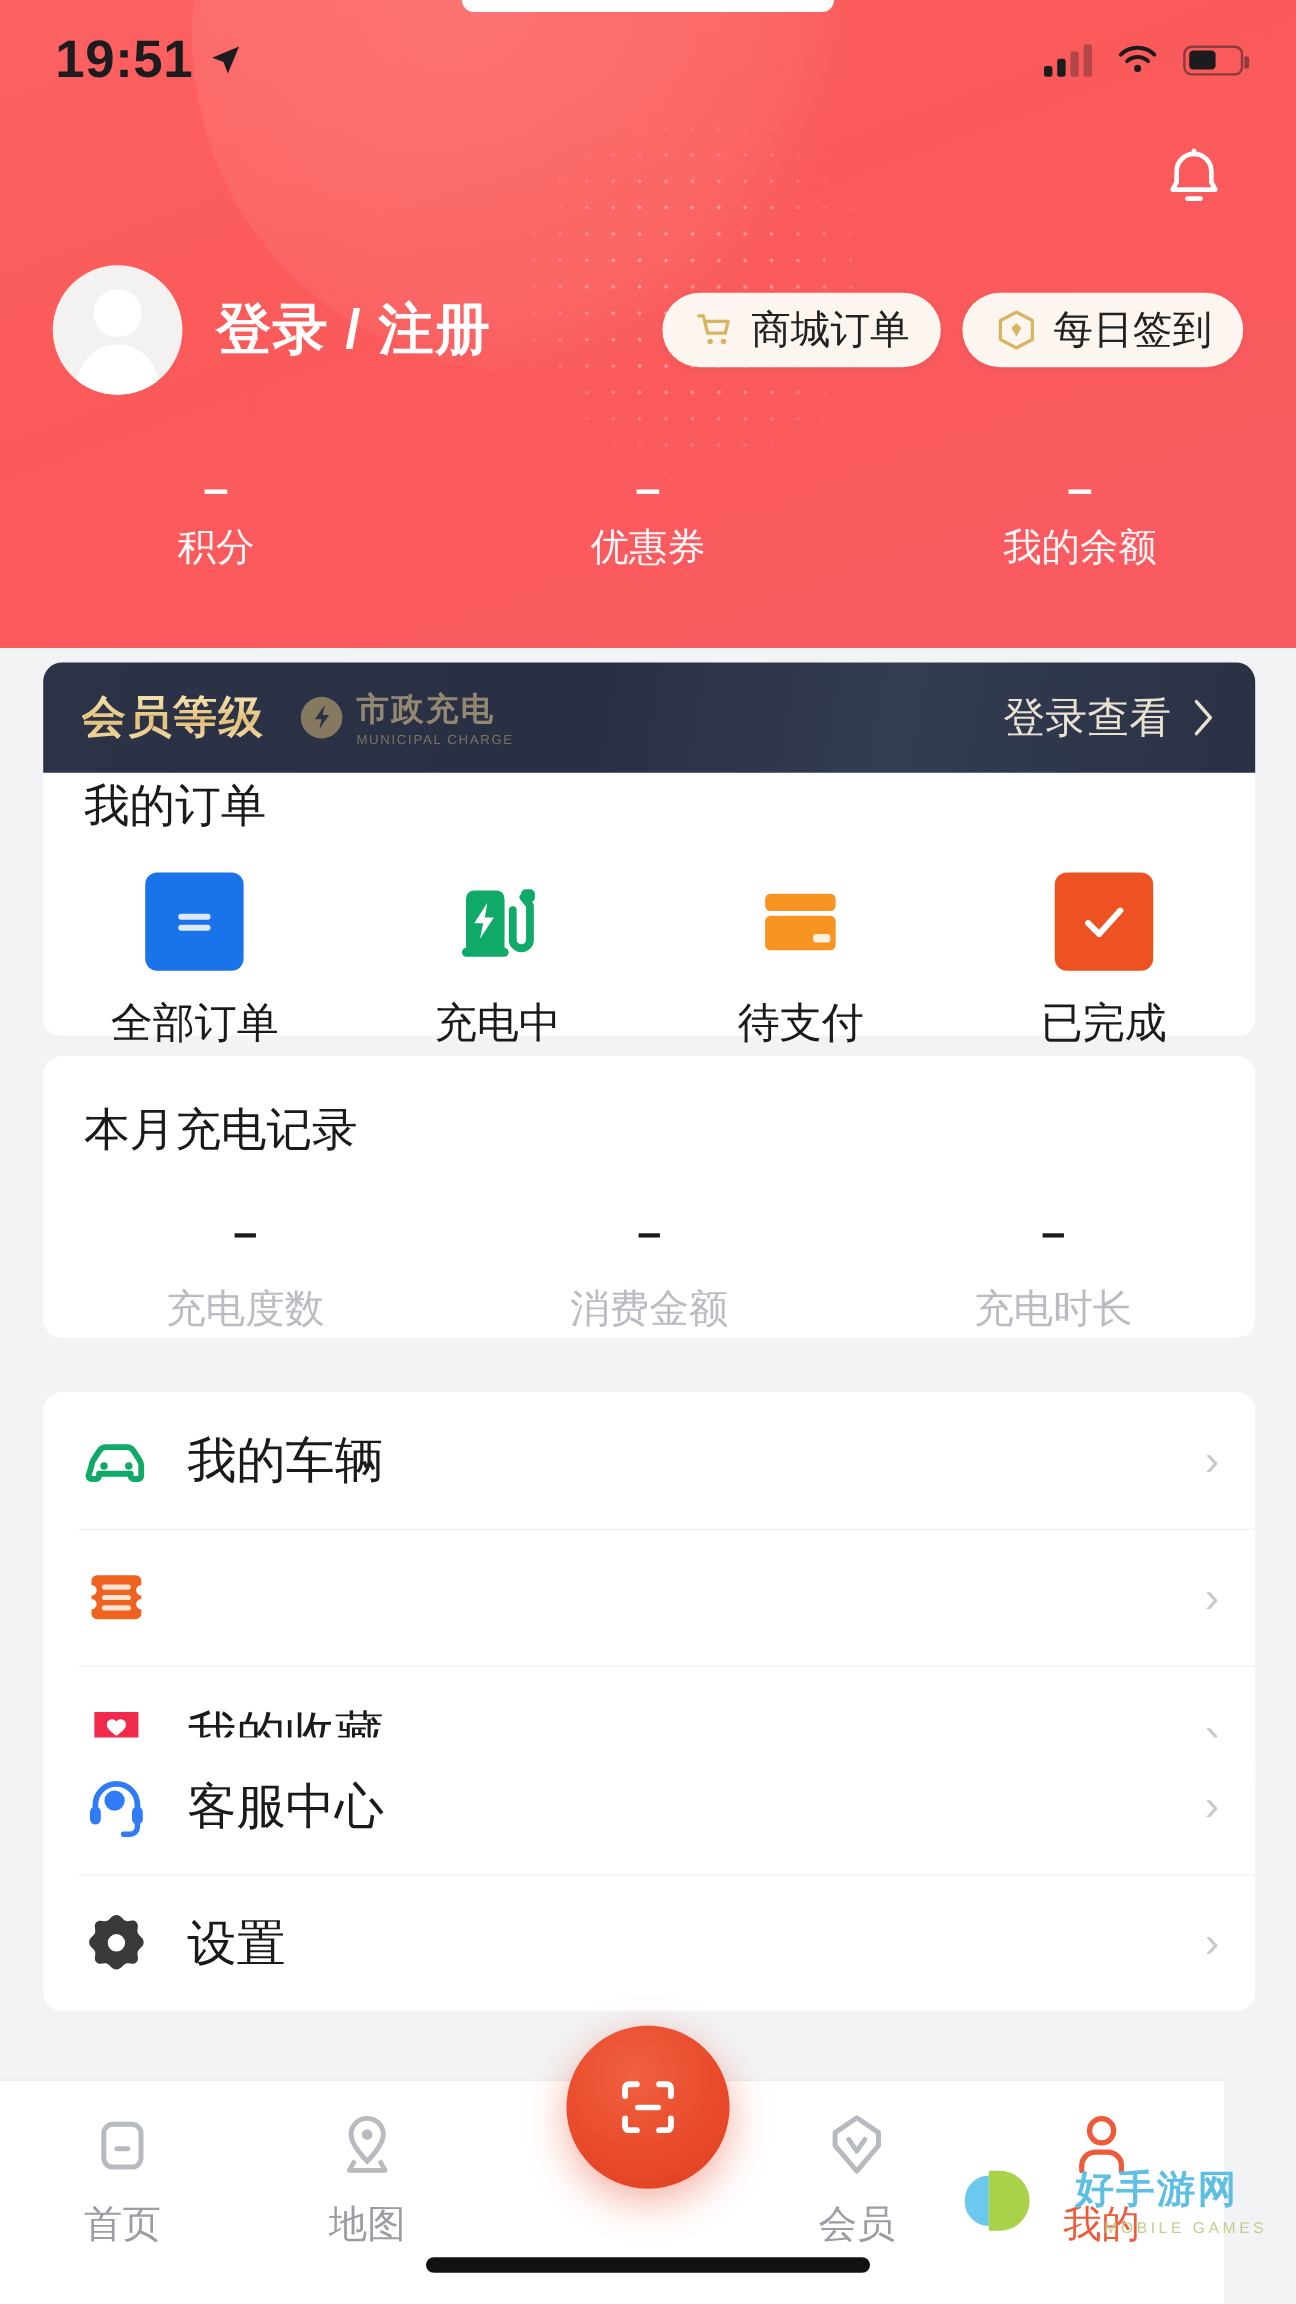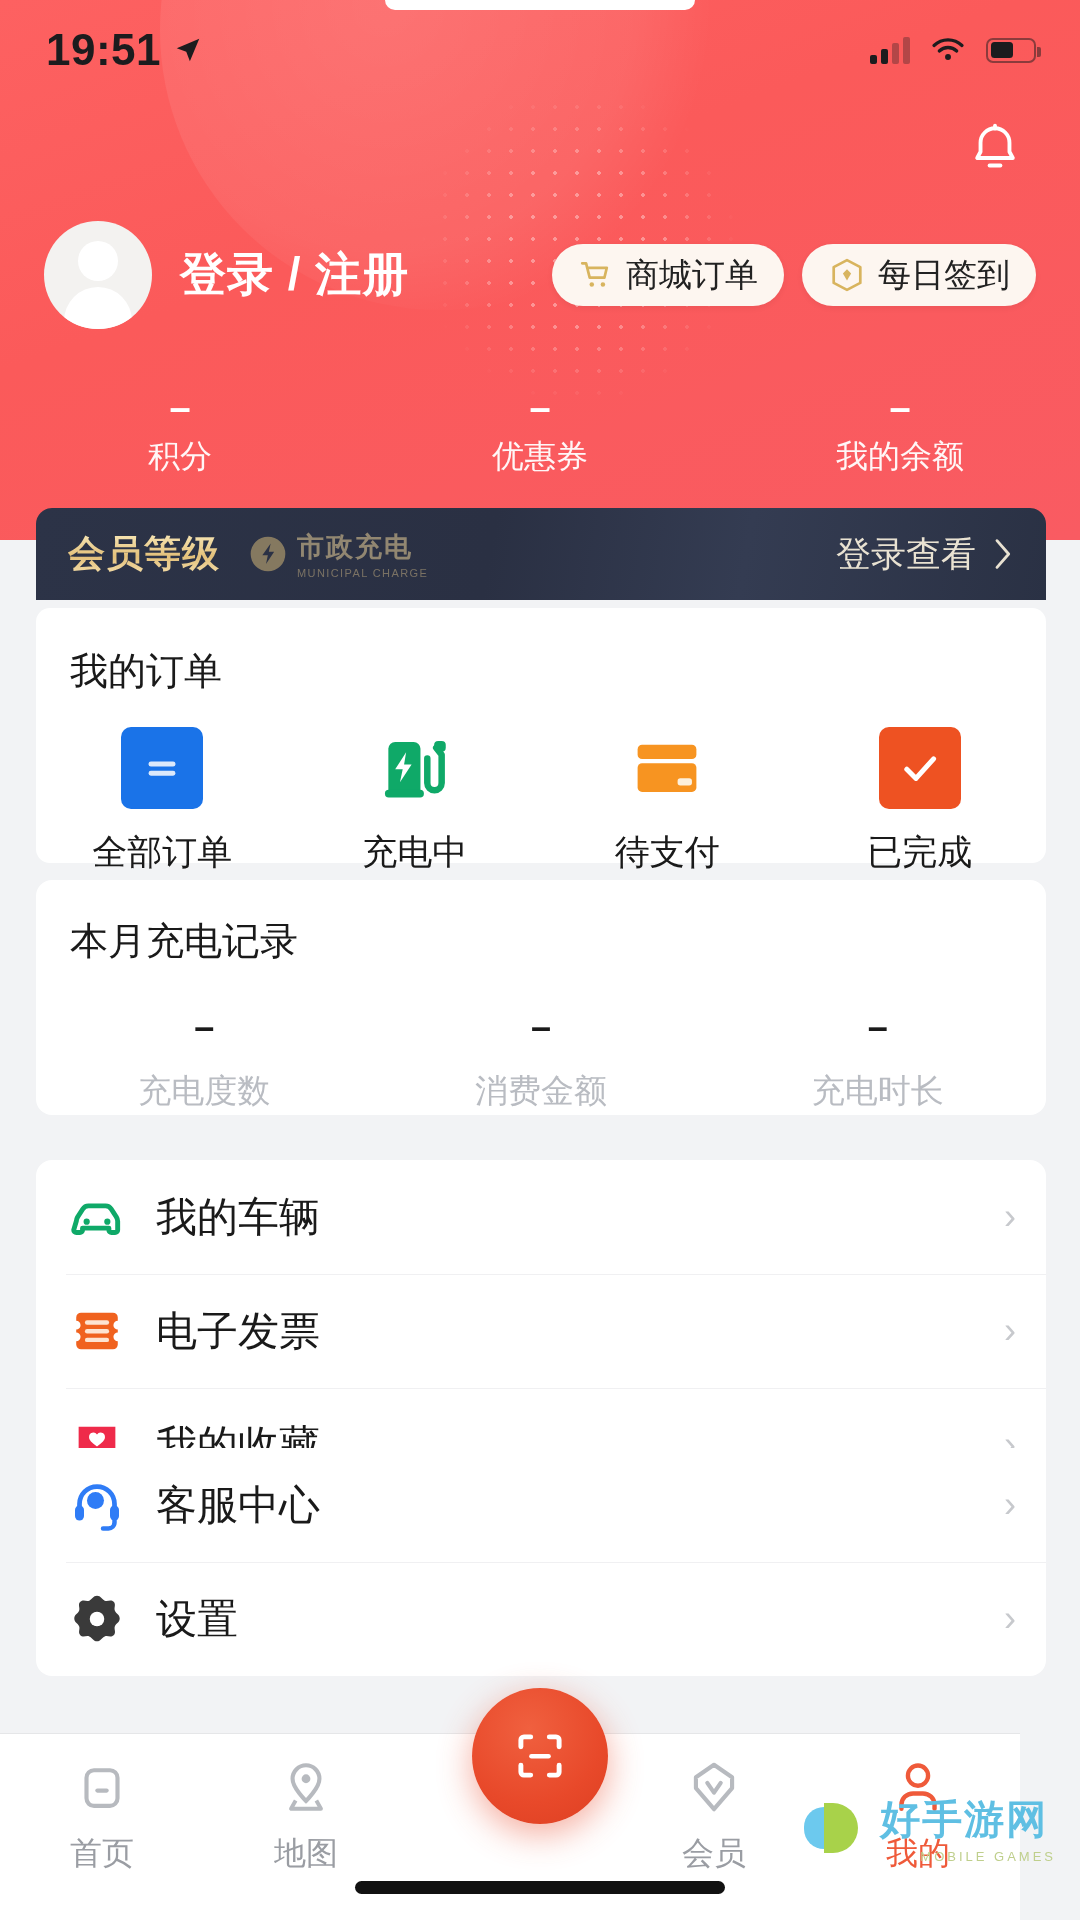--- a/index.html
+++ b/index.html
@@ -93,21 +93,21 @@
   .hstats {
     position:absolute; top:385px; left:0; width:1080px;
     display:flex; z-index:25;
   }
   .hstat { flex:1; text-align:center; }
   .hstat .v { font-size:38px; color:#fff; font-weight:700; line-height:46px; }
   .hstat .l { margin-top:4px; font-size:32px; color:rgba(255,255,255,.95); }
 
   
   .member-banner {
-    position:absolute; top:508px; left:36px; width:1010px; height:92px;
+    position:absolute; top:552px; left:36px; width:1010px; height:92px;
     background:linear-gradient(100deg,#2c3347 0%,#2a3043 45%,#343c52 70%,#2a3144 100%);
     border-radius:16px 16px 0 0;
     display:flex; align-items:center; padding:0 32px; z-index:26;
   }
   .mb-title {
     font-size:37px; font-weight:700;
     background:linear-gradient(180deg,#fbeec2 0%,#e3c07a 55%,#f7e3b4 100%);
     -webkit-background-clip:text; background-clip:text; color:transparent;
     letter-spacing:1px;
   }
@@ -177,21 +177,21 @@
   }
 
   
   .watermark {
     position:absolute; right:24px; bottom:56px; display:flex; align-items:center; gap:14px; z-index:41;
   }
   .wm-logo { position:relative; width:54px; height:54px; }
   .wm-logo .l { position:absolute; left:0; top:6px; width:20px; height:42px; border-radius:20px 0 0 20px; background:#6cc9ee; }
   .wm-logo .r { position:absolute; left:20px; top:2px; width:34px; height:50px; border-radius:0 25px 25px 0; background:#a8d24a; }
   .wm-txt { display:flex; flex-direction:column; align-items:center; }
-  .wm-cn { font-size:40px; font-weight:700; color:#5fbfe3; letter-spacing:2px; }
+  .wm-cn { font-size:32px; font-weight:700; color:#5fbfe3; letter-spacing:2px; }
   .wm-en { font-size:13px; color:#bfcf8c; letter-spacing:3px; margin-top:2px;margin-left:48px; }
 </style>
 </head>
 <body>
 
 <div class="phone">
 
   <div class="header">
     <div class="header-blob"></div>
     <div class="header-dots"></div>
@@ -377,21 +377,20 @@
 
     <div class="menu-row">
       <div class="menu-ico">
         <svg width="58" height="58" viewBox="0 0 24 24">
           <path d="M3.4 6.4a2 2 0 0 1 2-2h13.2a2 2 0 0 1 2 2v1.4a1.8 1.8 0 0 0 0 3.6v1.2a1.8 1.8 0 0 0 0 3.6v1.4a2 2 0 0 1-2 2H5.4a2 2 0 0 1-2-2v-1.4a1.8 1.8 0 0 0 0-3.6v-1.2a1.8 1.8 0 0 0 0-3.6z" fill="#f0621f"></path>
           <rect x="7" y="7.6" width="10" height="1.8" rx=".9" fill="#fde4d2"></rect>
           <rect x="7" y="11.2" width="10" height="1.8" rx=".9" fill="#fde4d2"></rect>
           <rect x="7" y="14.8" width="10" height="1.8" rx=".9" fill="#fde4d2"></rect>
         </svg>
       </div>
-      <div class="menu-lab">电子发票</div>
       <div class="chev">›</div>
     </div>
 
     <div class="menu-row">
       <div class="menu-ico">
         <svg width="58" height="58" viewBox="0 0 24 24">
           <path d="M4.4 4.4h15.2v10.2H9.2l-4.8 4.8z" fill="#ef2a4a"></path>
           <path d="M12 12.6c-2.2-1.6-3.3-2.6-3.3-3.9a1.8 1.8 0 0 1 3.3-1 1.8 1.8 0 0 1 3.3 1c0 1.3-1.1 2.3-3.3 3.9z" fill="#ffffff"></path>
         </svg>
       </div>

